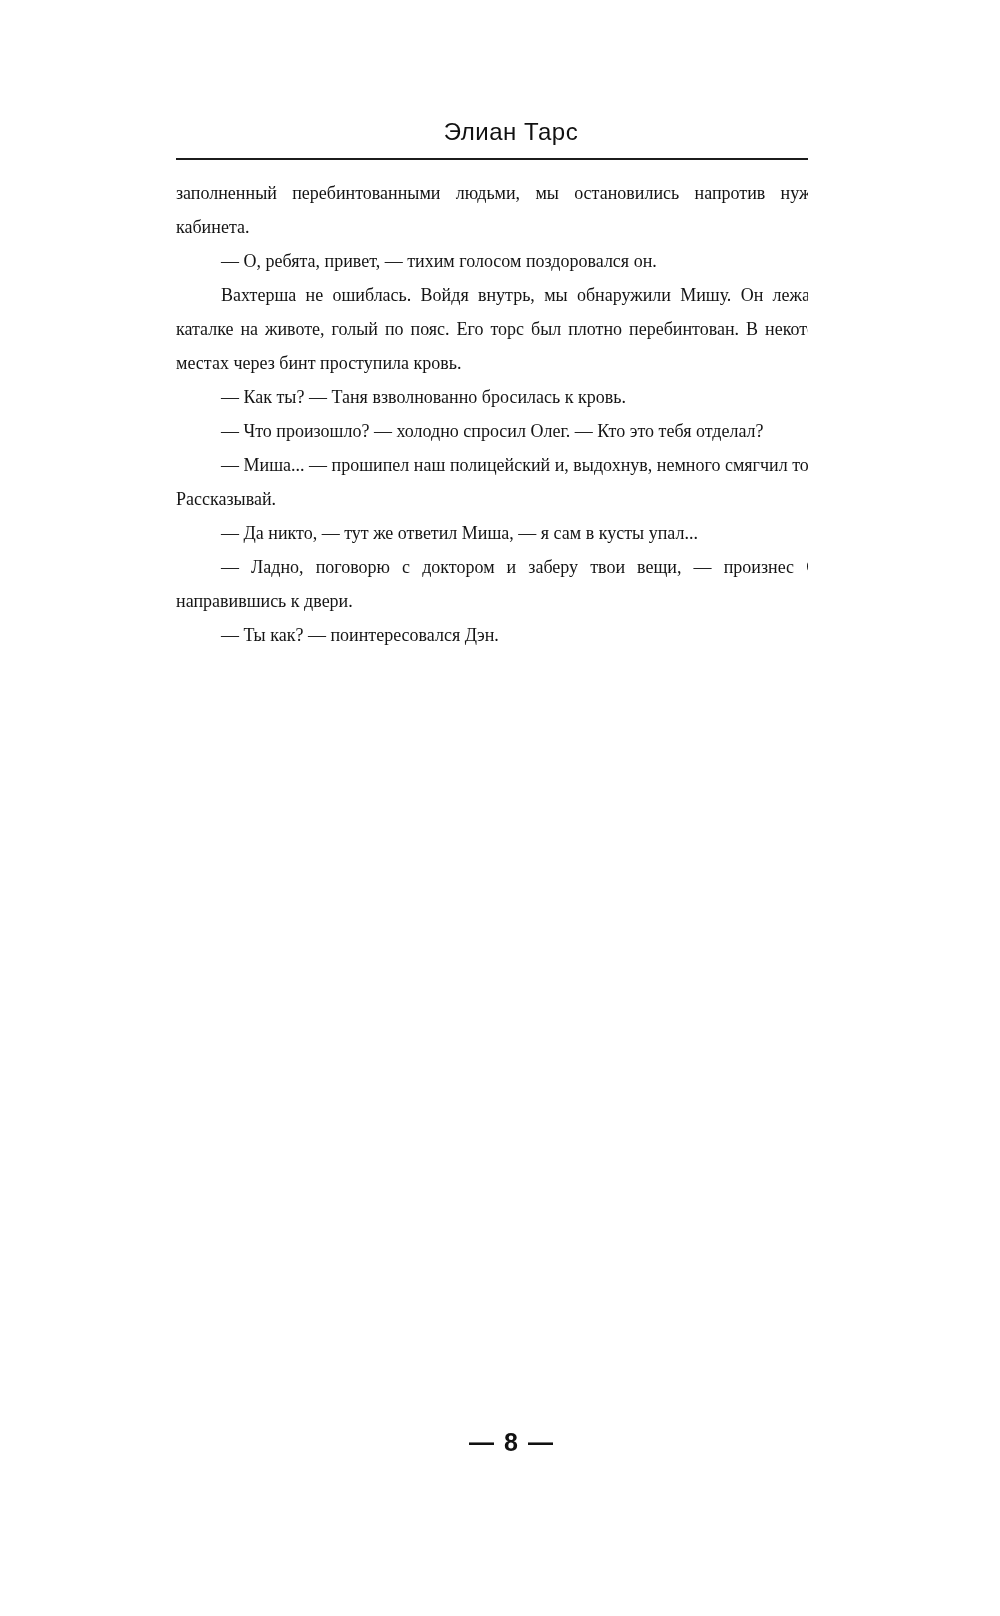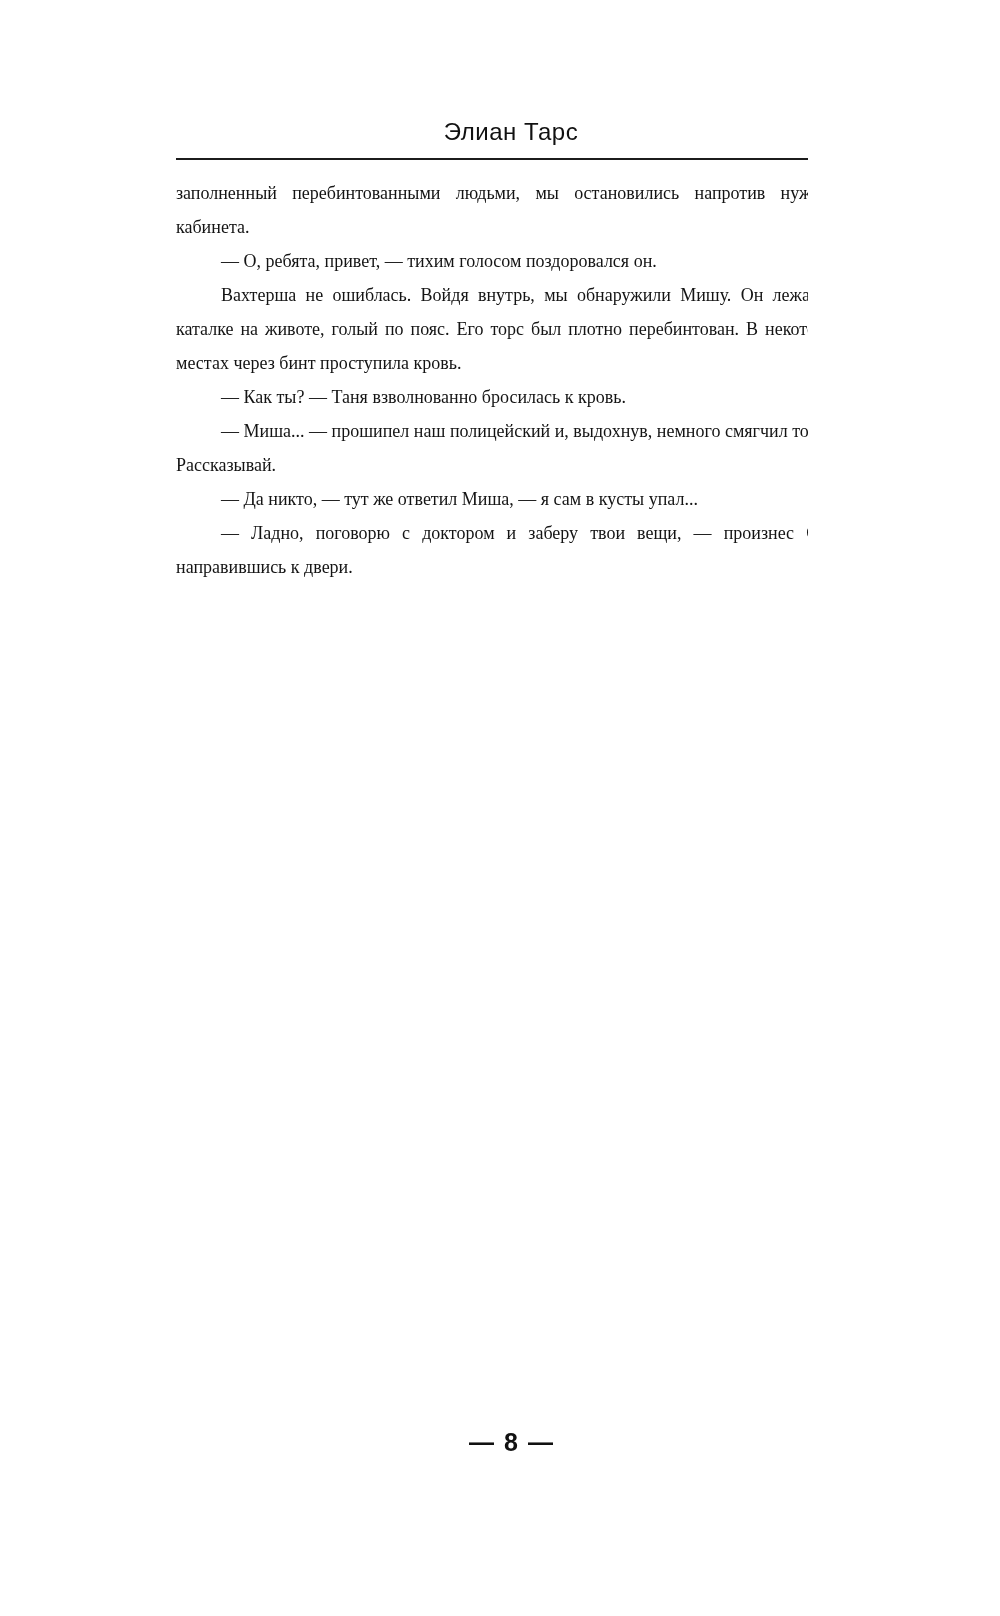--- a/index.html
+++ b/index.html
@@ -73,22 +73,24 @@
 
 <div class="page">
   <div class="content">
     <div class="header-title">Элиан Тарс</div>
     <hr class="header-rule">
     <div class="body-text">
         <p class="para">заполненный перебинтованными людьми, мы остановились напротив нужного кабинета.</p>
         <p class="para indent">— О, ребята, привет, — тихим голосом поздоровался он.</p>
         <p class="para indent">Вахтерша не ошиблась. Войдя внутрь, мы обнаружили Мишу. Он лежал на каталке на животе, голый по пояс. Его торс был плотно перебинтован. В некоторых местах через бинт проступила кровь.</p>
         <p class="para indent">— Как ты? — Таня взволнованно бросилась к кровь.</p>
+        <p class="para indent">— Что произошло? — холодно спросил Олег. — Кто это тебя отделал?</p>
         <p class="para indent">— Миша... — прошипел наш полицейский и, выдохнув, немного смягчил тон: — Рассказывай.</p>
         <p class="para indent">— Да никто, — тут же ответил Миша, — я сам в кусты упал...</p>
         <p class="para indent">— Ладно, поговорю с доктором и заберу твои вещи, — произнес Олег, направившись к двери.</p>
+        <p class="para indent">— Ты как? — поинтересовался Дэн.</p>
       </div>
   </div>
 
   <div class="footer">
     <span class="dash">—</span><span>8</span><span class="dash">—</span>
   </div>
 </div>
 
 </body></html>

